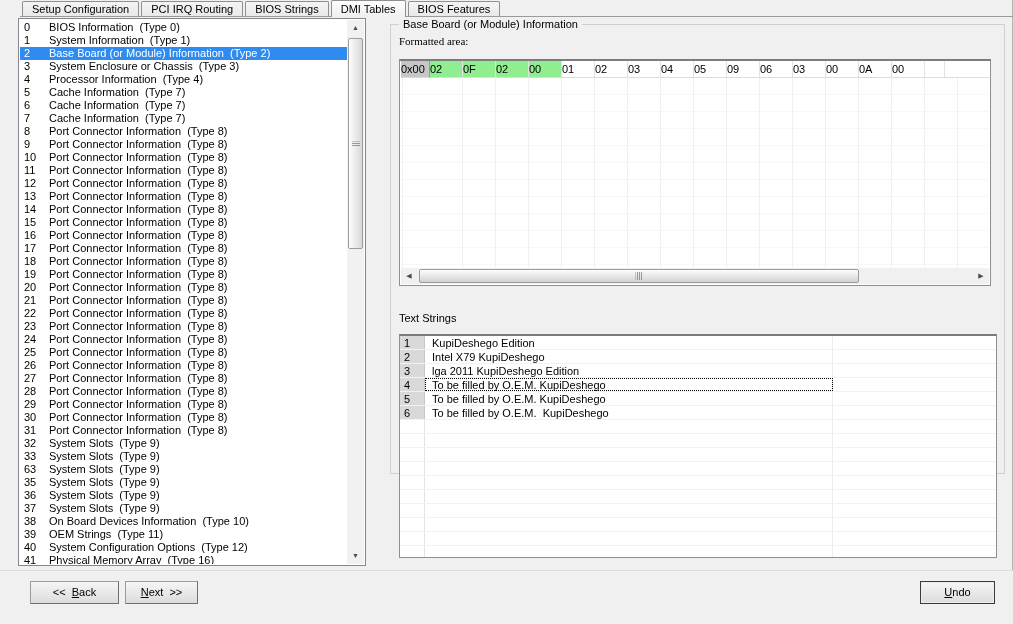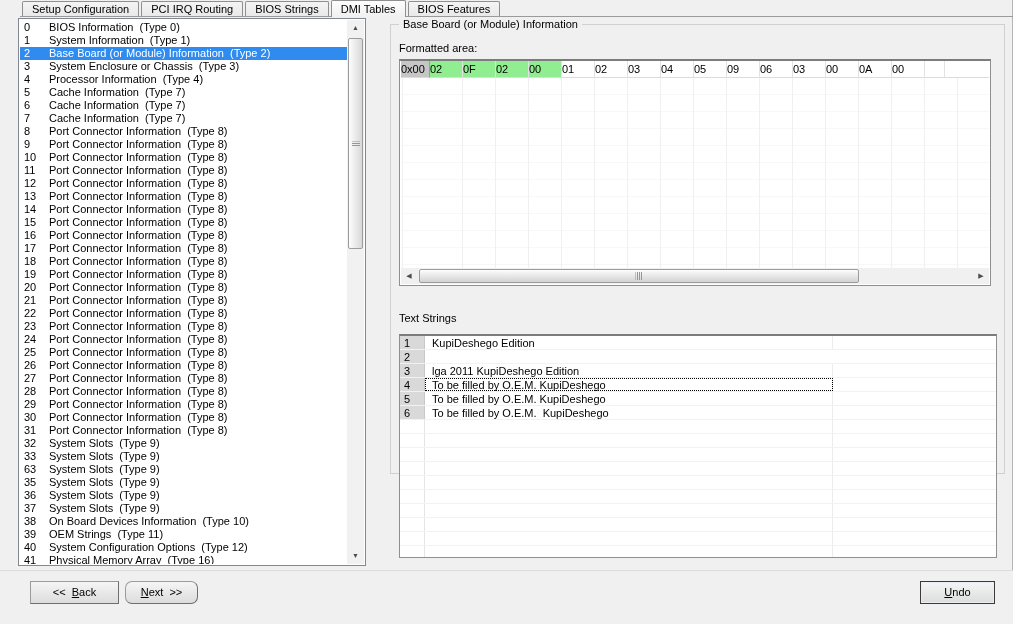--- a/index.html
+++ b/index.html
@@ -92,21 +92,21 @@
   .srow .sv.focused { outline:1px dotted #000; outline-offset:-1px; }
 
   
   .btnbar { position:absolute; left:0; top:570px; width:1013px; height:54px;
             border-top:1px solid #dcdcdc; background:#f0f0f0; }
   .btn { position:absolute; top:10px; height:23px; text-align:center; line-height:21px;
          background:linear-gradient(#f5f5f5,#dcdcdc);
          border:1px solid; border-color:#9b9b9b #6f6f6f #6f6f6f #9b9b9b;
          white-space:pre; cursor:default; }
   .btn.back { left:30px; width:89px; }
-  .btn.next { left:125px; width:73px;border-radius:7px; }
+  .btn.next { left:125px; width:73px; }
   .btn.undo { left:920px; width:75px; border:1px solid #3a3a3a;
               box-shadow:inset 0 0 0 1px #e8eef4; }
   .u { text-decoration:underline; }
 </style>
 </head>
 <body>
 
 <div class="window">
 
   <div class="tabbar" id="tabbar">
@@ -166,21 +166,21 @@
       <div class="sb-btn up">▲</div>
       <div class="vthumb">
         <div class="grip"></div>
       </div>
       <div class="sb-btn down">▼</div>
     </div>
   </div>
 
   <div class="groupbox">
     <div class="grouplabel">Base Board (or Module) Information</div>
-    <div class="sectionlabel" style="top:17px;">Formatted area:</div>
+    <div class="sectionlabel" style="top:10px;font-family:Liberation Serif, serif;">Formatted area:</div>
 
     <div class="hexgrid">
       <div class="hexbody">
         <div class="hexrow" id="hexrow">
             <div class="hcell hdr">0x00</div>
             <div class="hcell green">02</div>
             <div class="hcell green">0F</div>
             <div class="hcell green">02</div>
             <div class="hcell green">00</div>
             <div class="hcell">01</div>
@@ -210,20 +210,21 @@
     <div class="sectionlabel" style="top:287px;">Text Strings</div>
 
     <div class="stringstable" id="strtable">
         <div class="srow">
           <span class="sg">1</span>
           <span class="sv">KupiDeshego Edition</span>
           <span class="sf"></span>
         </div>
         <div class="srow">
           <span class="sg">2</span>
+          <span class="sv">Intel X79 KupiDeshego</span>
           <span class="sf"></span>
         </div>
         <div class="srow">
           <span class="sg">3</span>
           <span class="sv">lga 2011 KupiDeshego Edition</span>
           <span class="sf"></span>
         </div>
         <div class="srow">
           <span class="sg">4</span>
           <span class="sv focused">To be filled by O.E.M. KupiDeshego</span>

